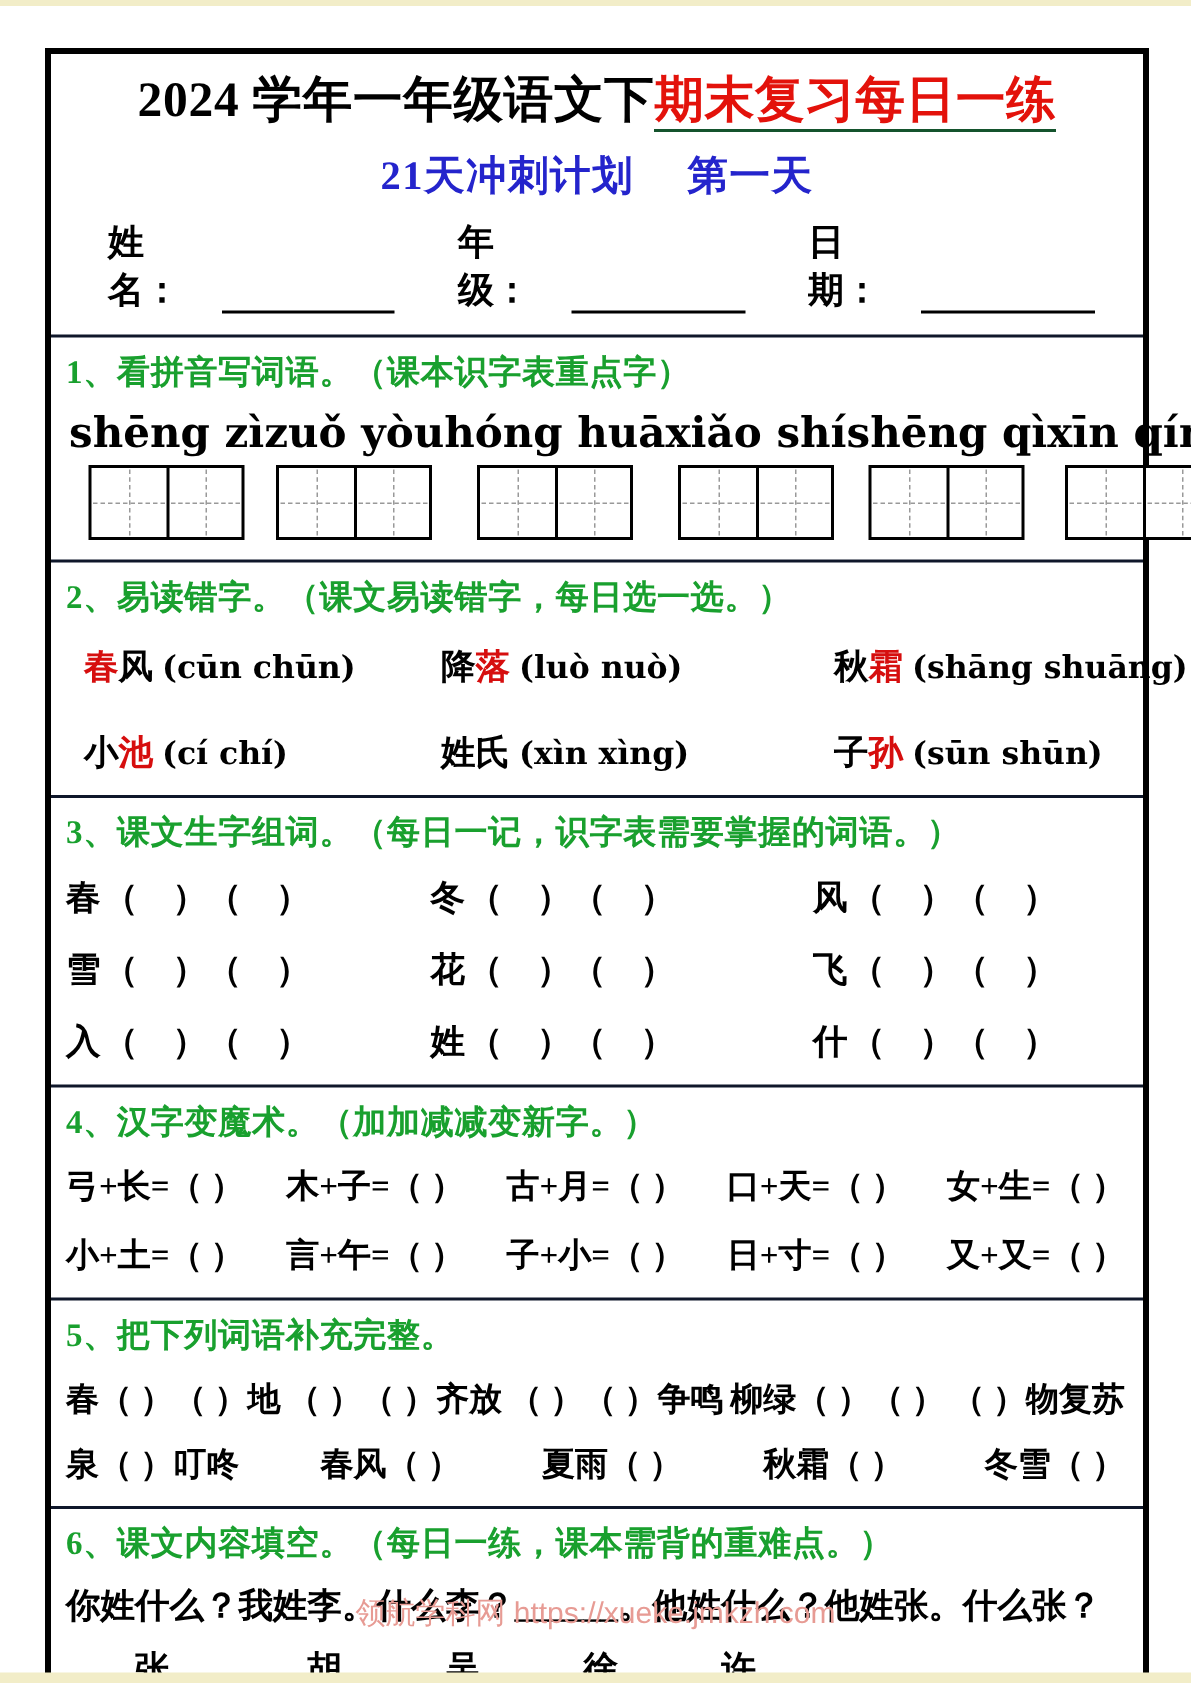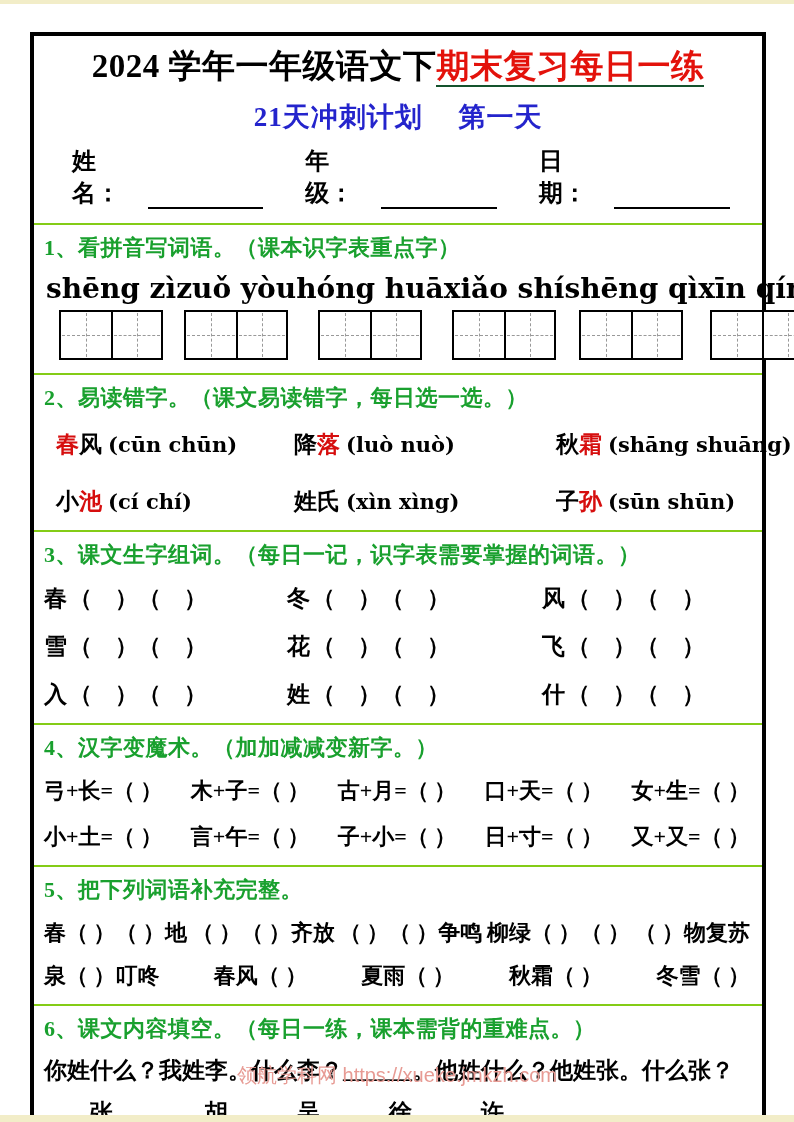--- a/index.html
+++ b/index.html
@@ -36,21 +36,21 @@
     display:flex; align-items:flex-end;
     font-size:24px; font-weight:bold;
     padding:0 20px 14px 26px;
   }
   .blank-line {
     display:inline-block; width:120px; height:28px;
     border-bottom:2px solid #000; margin:0 42px 0 6px;
   }
   .blank-line.last { margin-right:0; }
 
-  .sec { border-top:2px solid #84cc16; padding:8px 12px 13px 10px; }
+  .sec { border-top:2px solid #0f172a; padding:8px 12px 13px 10px; }
   .sec-title { margin:0; font-size:22px; font-weight:bold; color:#19a02e; letter-spacing:0.5px; }
 
   
   .py-row { display:flex; justify-content:space-between; margin-top:9px; padding:0 2px; }
   .py-group { display:flex; flex-direction:column; align-items:center; }
   .py-label { font-size:28px; font-weight:bold; margin-bottom:5px; white-space:nowrap;
               font-family:"DejaVu Serif","Liberation Serif",serif; }
   .grid-pair { display:flex; border:2px solid #000; background:#fff; }
   .cell { width:50px; height:46px; position:relative; }
   .cell + .cell { border-left:2px solid #000; }

